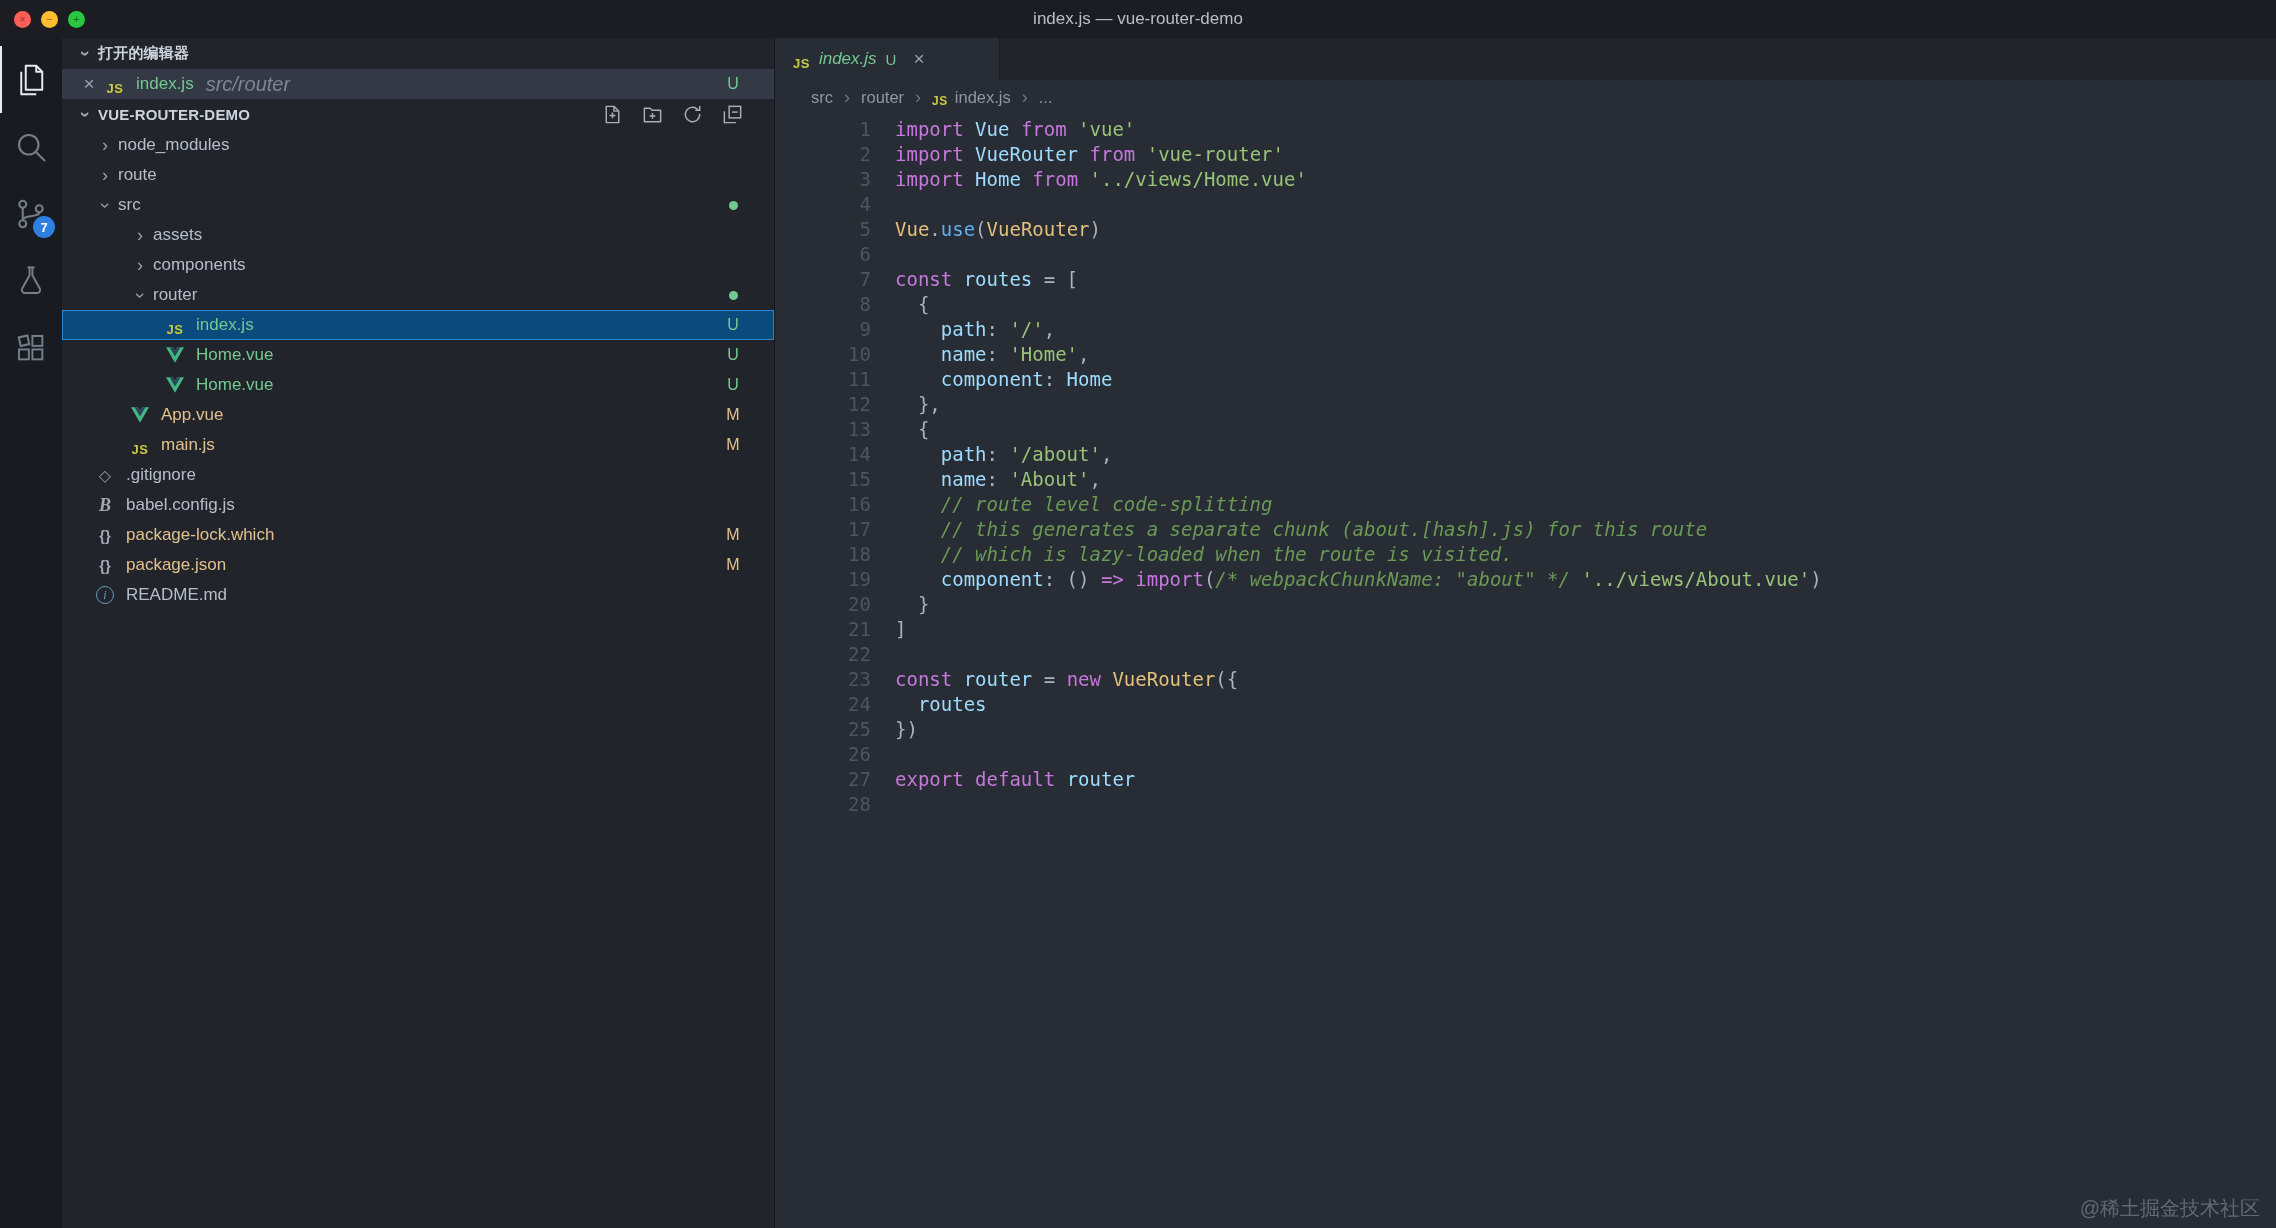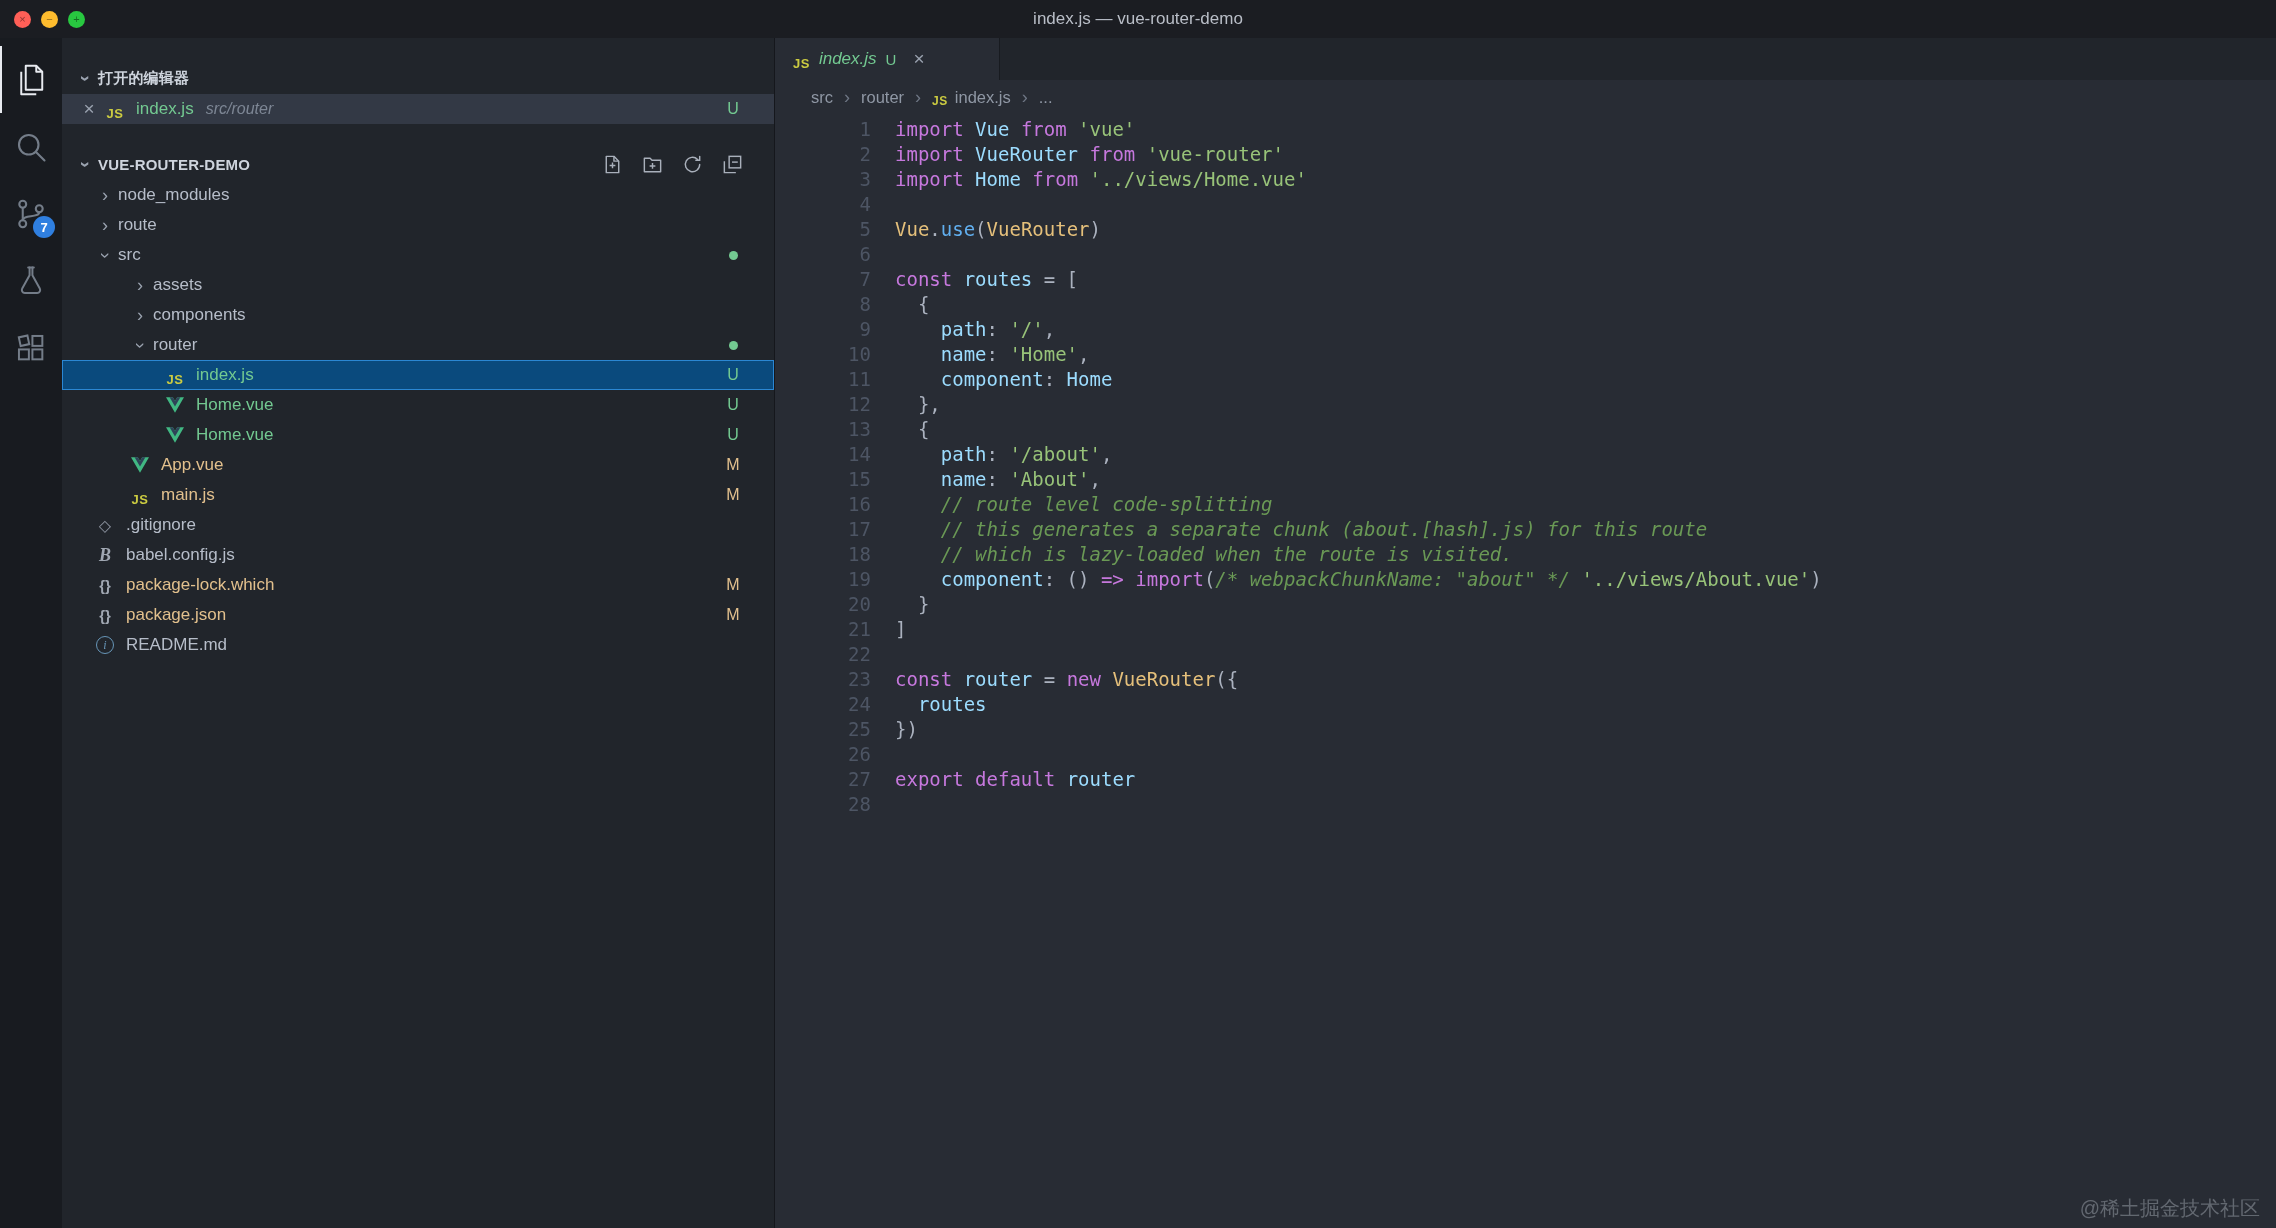--- a/index.html
+++ b/index.html
@@ -31,36 +31,36 @@
   .scm-badge { position:absolute; right:7px; bottom:9px; min-width:22px; height:22px; padding:0 4px; border-radius:11px;
                background:#2f7fe0; color:#fff; font-size:13px; font-weight:700; display:flex; align-items:center; justify-content:center; }
 
   
   .sidebar { width:713px; background:#21252b; border-right:1px solid #15171c; display:flex; flex-direction:column;
              font-size:17px; color:#9da5b4; flex:0 0 auto; overflow:hidden; }
   .sidebar-header { height:50px; flex:0 0 auto; display:flex; align-items:center; justify-content:space-between;
                     padding:0 30px 0 42px; color:#9aa2af; }
   .dots-icon { font-size:24px; color:#b6bcc6; cursor:pointer; }
   .section-header { height:31px; flex:0 0 auto; display:flex; align-items:center; font-weight:700; color:#ced4dd;
-                    font-size:15px; padding:0 30px 0 10px; cursor:pointer; letter-spacing:.2px;margin-top:25px; }
+                    font-size:15px; padding:0 30px 0 10px; cursor:pointer; letter-spacing:.2px; }
   .twisty { width:26px; text-align:center; display:inline-block; color:#9aa2af; font-size:18px; flex:0 0 auto; }
   .twisty.open { transform:rotate(90deg); }
   .sh-actions { margin-left:auto; display:flex; gap:17px; align-items:center; }
   .sh-actions svg { stroke:#a9b0bb; cursor:pointer; }
 
   .oe-row { height:30px; flex:0 0 auto; display:flex; align-items:center; background:#333945; padding:0 30px 0 14px; cursor:pointer; }
   .oe-close { width:26px; font-size:19px; color:#9aa2af; text-align:center; cursor:pointer; }
   .js-badge { font-weight:700; font-size:13px; color:#cbcb41; letter-spacing:.5px;margin-top:8px; }
   .ficon { width:26px; display:inline-flex; justify-content:center; align-items:center; margin-right:8px; flex:0 0 auto; }
   .json-ic { color:#a0a7b2; font-weight:700; font-size:15px; }
   .babel-ic { color:#a0a7b2; font-style:italic; font-family:"Liberation Serif","DejaVu Serif",serif; font-weight:700; font-size:18px; }
   .git-ic { color:#8a919d; font-size:16px; }
   .ci { width:18px; height:18px; border:1.5px solid #6796b8; border-radius:50%; color:#6796b8; font-size:12px;
         font-style:italic; font-family:"Liberation Serif","DejaVu Serif",serif; display:inline-flex; align-items:center; justify-content:center; }
-  .oe-desc { font-style:italic; color:#7d8694; margin-left:12px; font-size:16px; }
+  .oe-desc { font-style:italic; color:#7d8694; margin-left:12px; font-size:20px; }
   .meta { margin-left:auto; width:22px; text-align:center; font-size:16px; flex:0 0 auto; }
   .git-u { color:#73c991; }
   .git-m { color:#e2c08d; }
   .dot { width:9px; height:9px; border-radius:50%; background:#73c991; display:inline-block; }
 
   .tree { flex:1 1 auto; overflow:hidden; }
   .row { height:30px; display:flex; align-items:center; color:#b6bdc9; padding-right:30px; cursor:pointer; }
   .row.selected { background:#0a4a7d; outline:1px solid #2b87d3; outline-offset:-1px; }
   .row .lbl { white-space:nowrap; }
 

